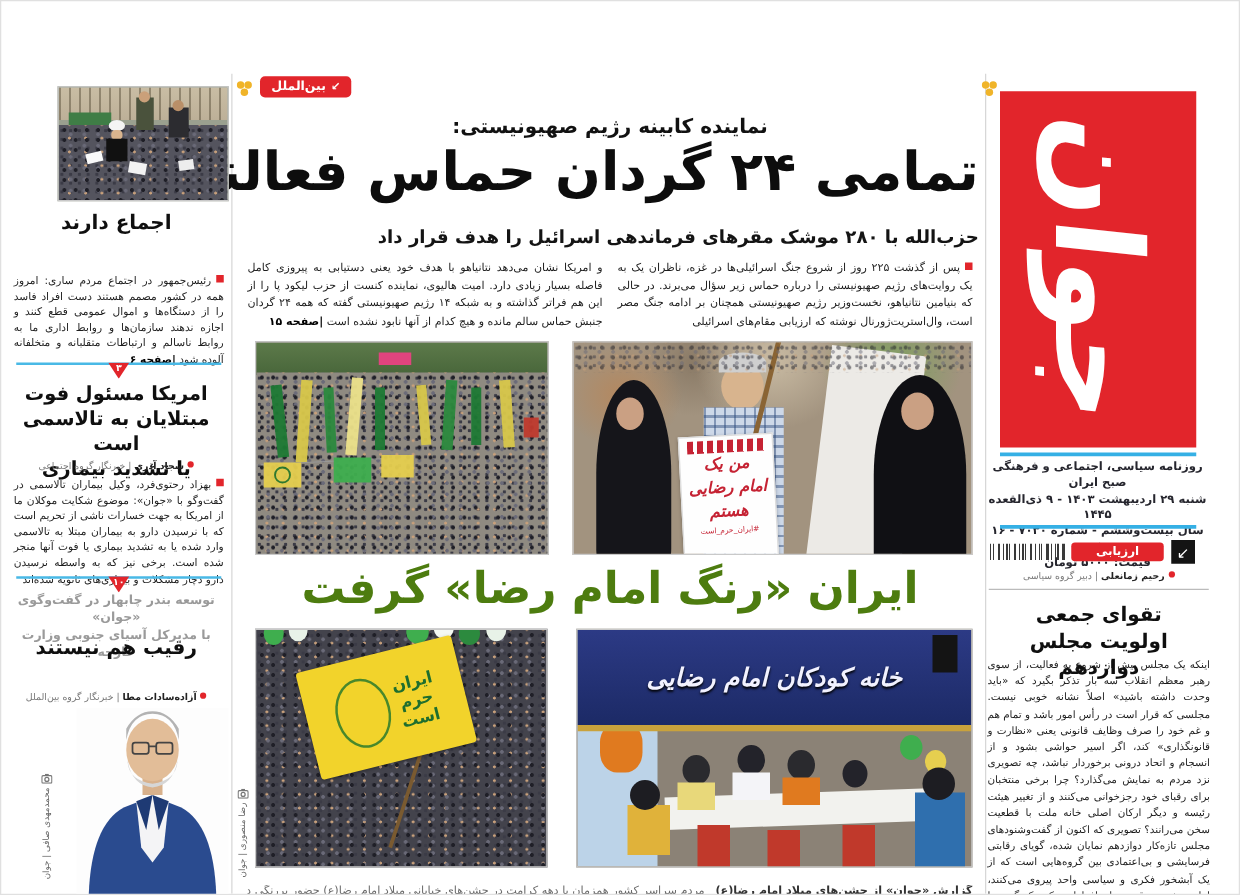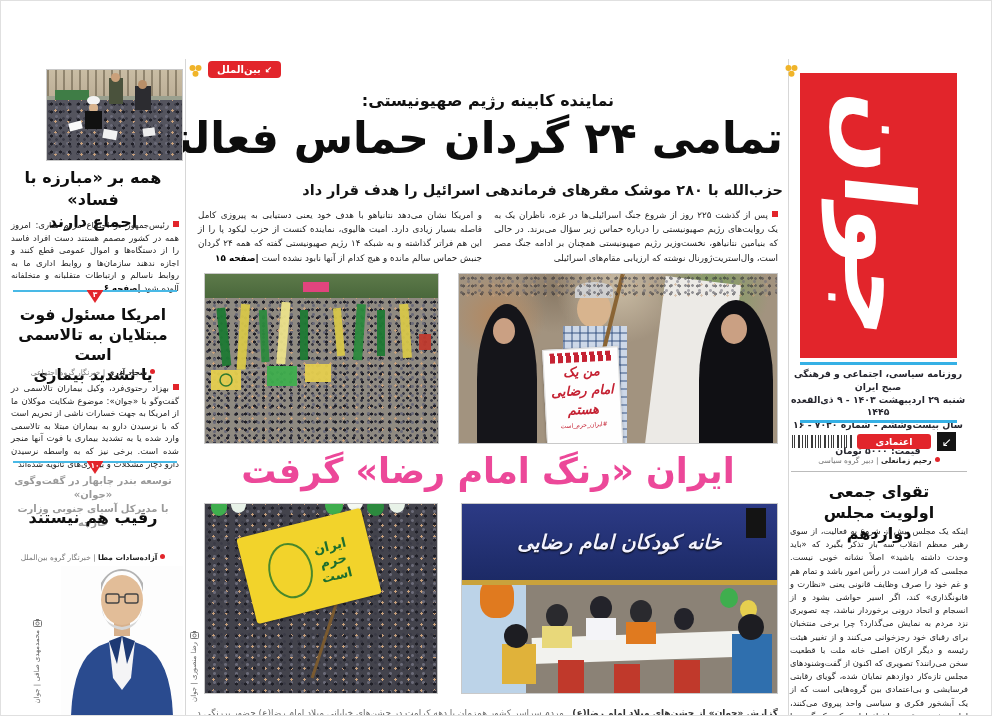--- a/index.html
+++ b/index.html
@@ -28,21 +28,21 @@
                font-size:16px;font-weight:bold;color:#111;}
   .headline-main{position:absolute;left:192px;width:590px;direction:rtl;text-align:center;
                  font-size:43px;font-weight:bold;color:#0d0d0d;white-space:nowrap;}
   .subhead-main{position:absolute;left:192px;width:590px;direction:rtl;text-align:center;
                 font-size:14.5px;font-weight:bold;color:#141414;}
   .jbody{direction:rtl;text-align:justify;color:#1d1d1d;font-size:8.8px;line-height:14.2px;}
   .bullet{display:inline-block;width:6px;height:6px;background:#e2252b;margin-left:4px;vertical-align:1px;}
   .dot{display:inline-block;width:5px;height:5px;background:#e2252b;border-radius:50%;margin-left:3px;vertical-align:1px;}
   .pref{font-weight:bold;color:#000;}
   .headline2{position:absolute;left:192px;width:590px;direction:rtl;text-align:center;
-             font-size:35px;font-weight:bold;color:#ec4899;white-space:nowrap;}
+             font-size:35px;font-weight:bold;color:#4d7c0f;white-space:nowrap;}
   
   .sb-head{position:absolute;left:6px;width:172px;direction:rtl;text-align:center;font-weight:bold;color:#0f0f0f;}
   .sb-body{position:absolute;left:10px;width:168px;font-size:8.5px;line-height:12.6px;}
   .sb-kicker{position:absolute;left:6px;width:172px;direction:rtl;text-align:center;
              font-size:10px;line-height:14px;color:#9a9a9a;font-weight:bold;}
   .byline{position:absolute;direction:rtl;text-align:center;font-size:7.5px;color:#777;}
   .byline b{color:#222;}
   .divider{position:absolute;height:0;border-top:2px solid #49b9e6;}
   .divider .tri{position:absolute;top:-2px;left:50%;transform:translateX(-50%);width:17px;height:13px;
                 background:#e2252b;clip-path:polygon(0 0,100% 0,50% 100%);color:#fff;font-size:7.5px;
@@ -104,21 +104,21 @@
     <div>شنبه ۲۹ اردیبهشت ۱۴۰۳ - ۹ ذی‌القعده ۱۴۴۵</div>
     <div>سال بیست‌وششم - شماره ۷۰۳۰ - ۱۶ صفحه</div>
     <div>قیمت: ۵۰۰۰ تومان</div>
   </div>
   <div class="bluebar" style="top:419px;"></div>
 
   <div class="corner-icon" style="left:936px;top:431px;width:19px;height:19px;">
     <span>↙</span>
   </div>
   <div class="badge" style="left:856px;top:433px;width:74px;height:15px;font-size:9.5px;">
-    <span>اعتمادی</span>
+    <span>ارزیابی</span>
   </div>
   <div class="barcode" style="left:791px;top:434px;width:60px;"></div>
 
   <div class="byline ed-byline">
     <span class="dot"></span><b>رحیم زمانعلی</b><span> | </span><span>دبیر گروه سیاسی</span>
   </div>
 
   <div class="ed-title">
     <div>تقوای جمعی</div>
     <div>اولویت مجلس دوازدهم</div>
@@ -274,21 +274,20 @@
     <div class="abs" style="left:91px;top:10px;width:9px;height:9px;background:#b98f68;border-radius:50%;"></div>
     <div class="abs" style="left:40px;top:26px;width:13px;height:9px;background:#f4f4f4;border-radius:50%;"></div>
     <div class="abs" style="left:42px;top:34px;width:9px;height:8px;background:#d9b48e;border-radius:40%;"></div>
     <div class="abs" style="left:38px;top:41px;width:17px;height:18px;background:#111;"></div>
     <div class="abs" style="left:22px;top:52px;width:13px;height:8px;background:#fafafa;transform:rotate(-14deg);"></div>
     <div class="abs" style="left:56px;top:60px;width:14px;height:9px;background:#f2f2f2;transform:rotate(10deg);"></div>
     <div class="abs" style="left:96px;top:58px;width:12px;height:8px;background:#ededed;transform:rotate(-8deg);"></div>
   </div>
 
   <div class="sb-head" style="top:166px;font-size:16px;line-height:22px;">
-    <div>همه بر «مبارزه با فساد»</div>
     <div>اجماع دارند</div>
   </div>
   <div class="sb-body jbody" style="top:218px;">
     <span class="bullet"></span><span>رئیس‌جمهور در اجتماع مردم ساری: امروز همه در کشور مصمم هستند دست افراد فاسد را از دستگاه‌ها و اموال عمومی قطع کنند و اجازه ندهند سازمان‌ها و روابط اداری ما به روابط ناسالم و ارتباطات متقلبانه و متخلفانه آلوده شود </span><span class="pref">|صفحه ۶</span>
   </div>
   <div class="divider" style="left:12px;top:289px;width:164px;">
     <div class="tri">۳</div>
   </div>
 
   <div class="sb-head" style="top:304px;font-size:15.5px;line-height:20px;">

